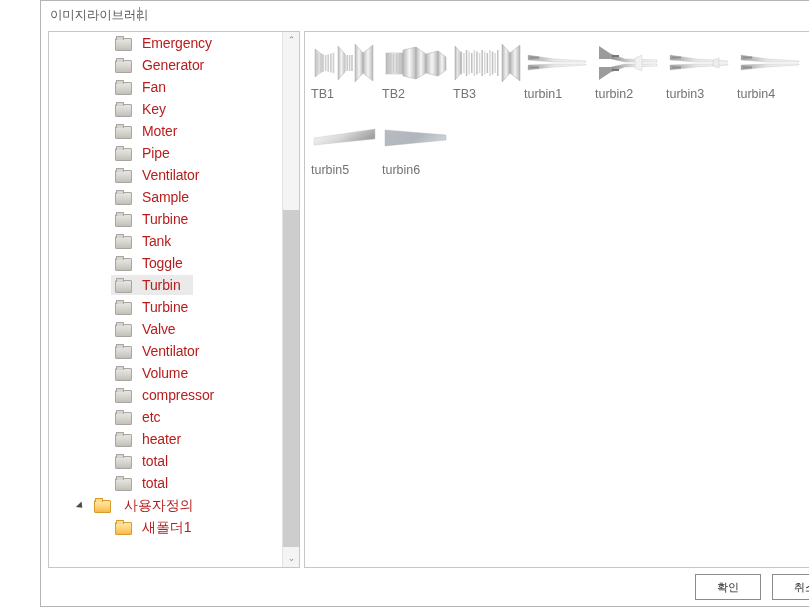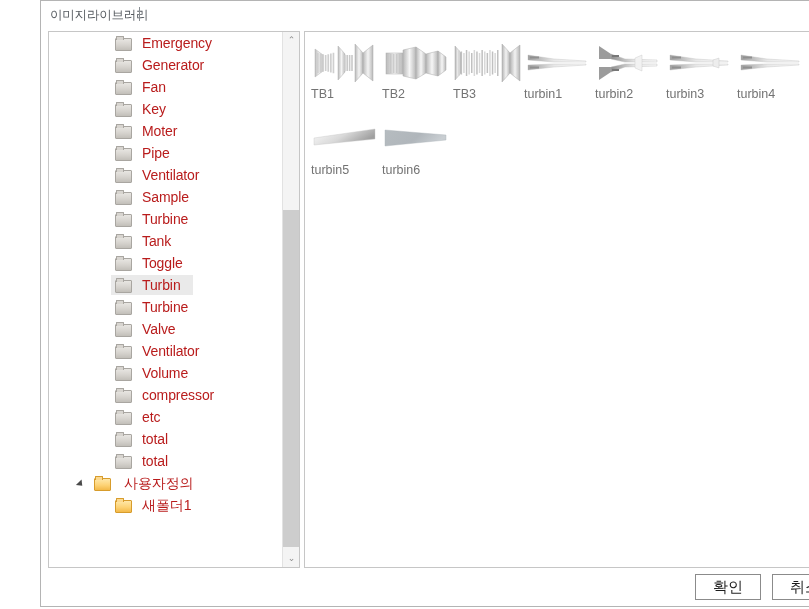--- a/index.html
+++ b/index.html
@@ -246,21 +246,21 @@
   }
 
   
   .dlg-button {
     position: absolute;
     top: 573px;
     width: 66px;
     height: 26px;
     border: 1px solid #8b8b8b;
     background: #ffffff;
-    font-size: 15px;
+    font-size: 11px;
     color: #1c1c1c;
     text-align: center;
     line-height: 24px;
     cursor: default;
     user-select: none;
     box-sizing: border-box;
   }
   #ok-button { left: 654px; }
   #cancel-button { left: 731px; text-align: center; }
 </style>
@@ -342,20 +342,24 @@
           <div class="folder gray"></div>
           <div class="label">Volume</div>
         </div>
         <div class="tree-row lvl2">
           <div class="folder gray"></div>
           <div class="label">compressor</div>
         </div>
         <div class="tree-row lvl2">
           <div class="folder gray"></div>
           <div class="label">etc</div>
+        </div>
+        <div class="tree-row lvl2">
+          <div class="folder gray"></div>
+          <div class="label">heater</div>
         </div>
         <div class="tree-row lvl2">
           <div class="folder gray"></div>
           <div class="label">total</div>
         </div>
         <div class="tree-row lvl2">
           <div class="folder gray"></div>
           <div class="label">total</div>
         </div>
         <div class="tree-row lvl1">

